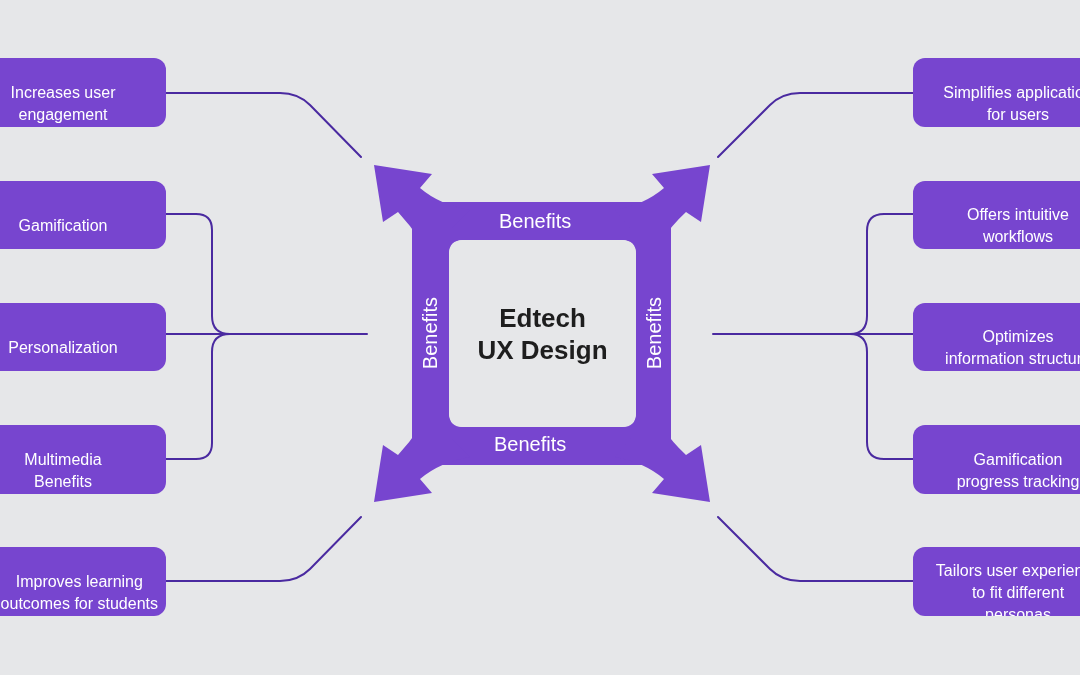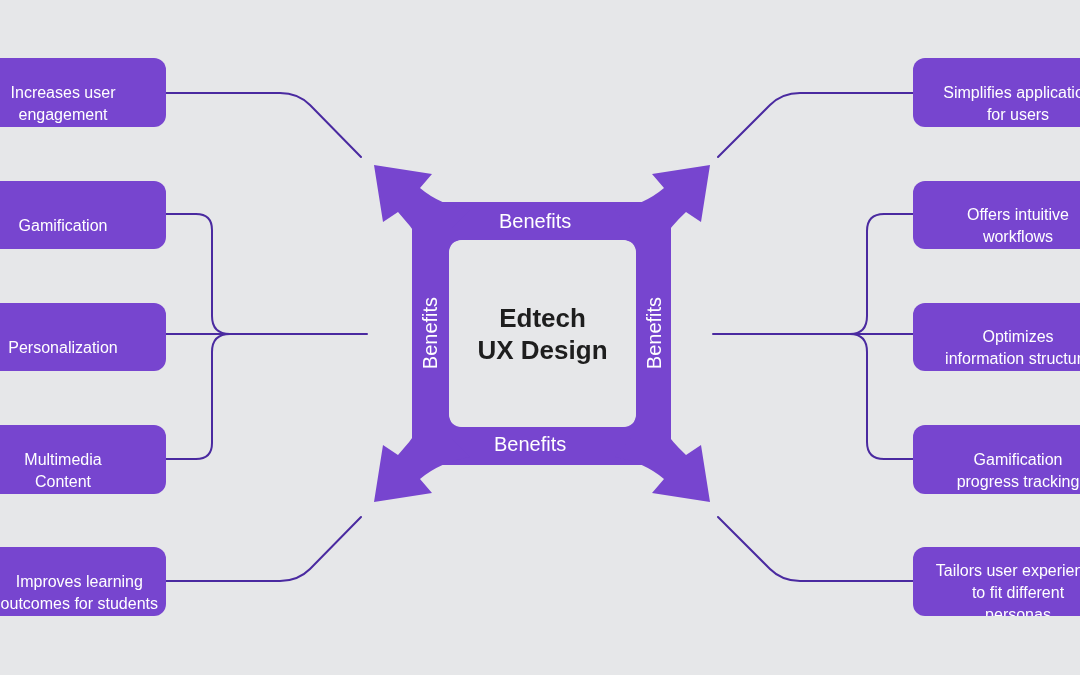--- a/index.html
+++ b/index.html
@@ -103,21 +103,21 @@
 engagement</span>
 </div>
 <div class="node left" style="top:181px; height:68px;">
   <span>Gamification</span>
 </div>
 <div class="node left" style="top:303px; height:68px;">
   <span>Personalization</span>
 </div>
 <div class="node left" style="top:425px; height:69px;">
   <span>Multimedia
-Content</span>
+Benefits</span>
 </div>
 <div class="node left" style="top:547px; height:69px; justify-content:flex-end; padding-right:8px;">
   <span>Improves learning
 outcomes for students</span>
 </div>
 
 <div class="node right" style="top:58px; height:69px;">
   <span>Simplifies application
 for users</span>
 </div>

